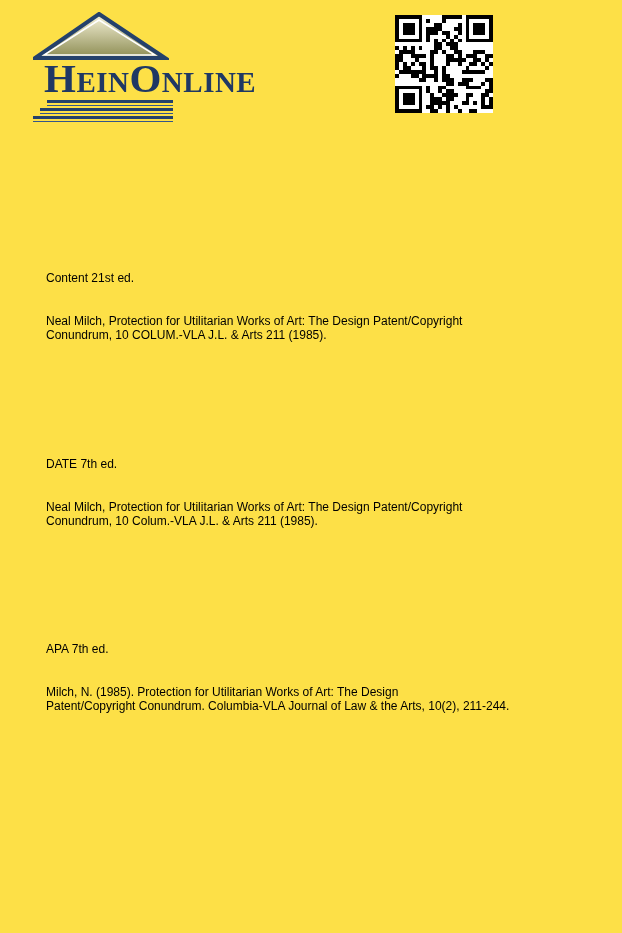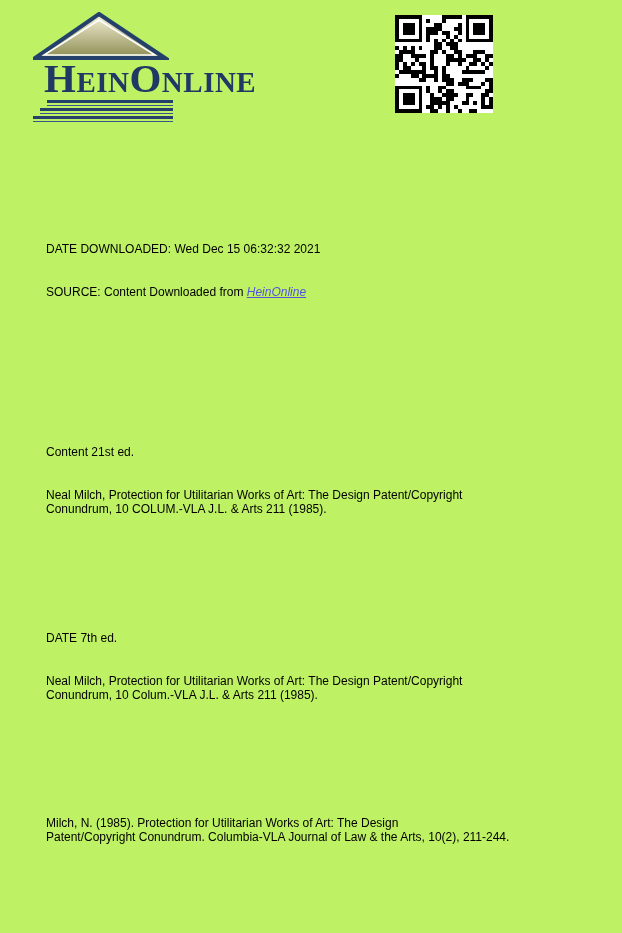--- a/index.html
+++ b/index.html
@@ -1,17 +1,17 @@
 <!DOCTYPE html>
 <html><head>
 <meta charset="utf-8">
 <style>
   html,body { margin:0; padding:0; background:#ffffff; }
   .page {
-    position:relative; width:622px; height:933px; background:#bef264;
+    position:relative; width:622px; height:933px; background:#fde047;
     font-family:"Liberation Sans", sans-serif; color:#000000; overflow:hidden;
   }
 
   
   .logo { position:absolute; left:33px; top:12px; width:320px; height:106px; }
   .pediment { position:absolute; left:0; top:0; }
   .logo-text {
     position:absolute; left:11px; top:44px;
     font-family:"Liberation Serif", serif; font-weight:bold;
     font-variant:small-caps; font-size:41px; line-height:44px;
@@ -359,39 +359,36 @@
       <rect x="9" y="24" width="1" height="1" fill="#000"></rect>
       <rect x="10" y="24" width="1" height="1" fill="#000"></rect>
       <rect x="13" y="24" width="1" height="1" fill="#000"></rect>
       <rect x="16" y="24" width="1" height="1" fill="#000"></rect>
       <rect x="19" y="24" width="1" height="1" fill="#000"></rect>
       <rect x="20" y="24" width="1" height="1" fill="#000"></rect>
     </svg>
 
   <div class="content">
 
-    <div class="meta">
-      <div>DATE DOWNLOADED: Wed Dec 15 06:32:32 2021</div>
-      <div><span>SOURCE: Content Downloaded from</span><span> </span><a class="doclink">HeinOnline</a></div>
-    </div>
 
 
     <div class="citation">
       <div>Content 21st ed.</div>
       <div>Neal Milch, Protection for Utilitarian Works of Art: The Design Patent/Copyright
 Conundrum, 10 COLUM.-VLA J.L. &amp; Arts 211 (1985).</div>
     </div>
 
     <div class="citation">
       <div>DATE 7th ed.</div>
       <div>Neal Milch, Protection for Utilitarian Works of Art: The Design Patent/Copyright
 Conundrum, 10 Colum.-VLA J.L. &amp; Arts 211 (1985).</div>
     </div>
 
     <div class="citation">
+      <div>APA 7th ed.</div>
       <div>Milch, N. (1985). Protection for Utilitarian Works of Art: The Design
 Patent/Copyright Conundrum. Columbia-VLA Journal of Law &amp; the Arts, 10(2), 211-244.</div>
     </div>
 
     
 
     
 
     
 

